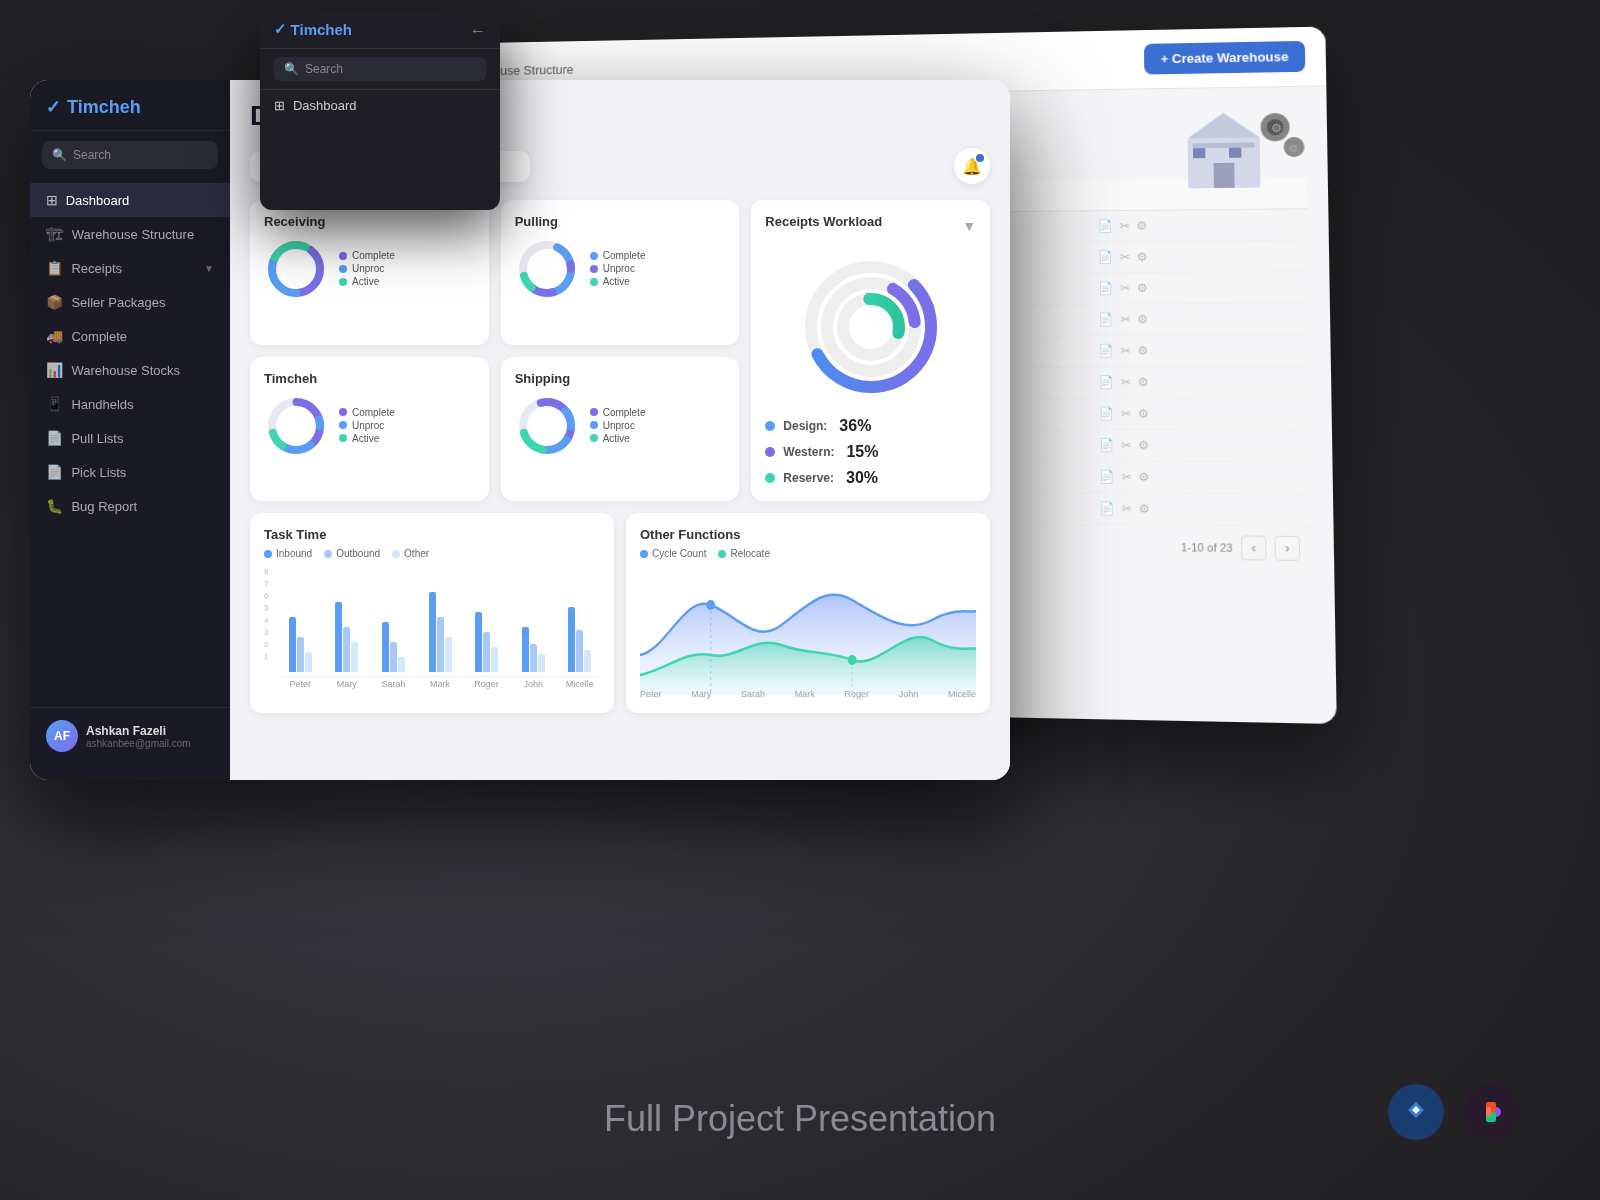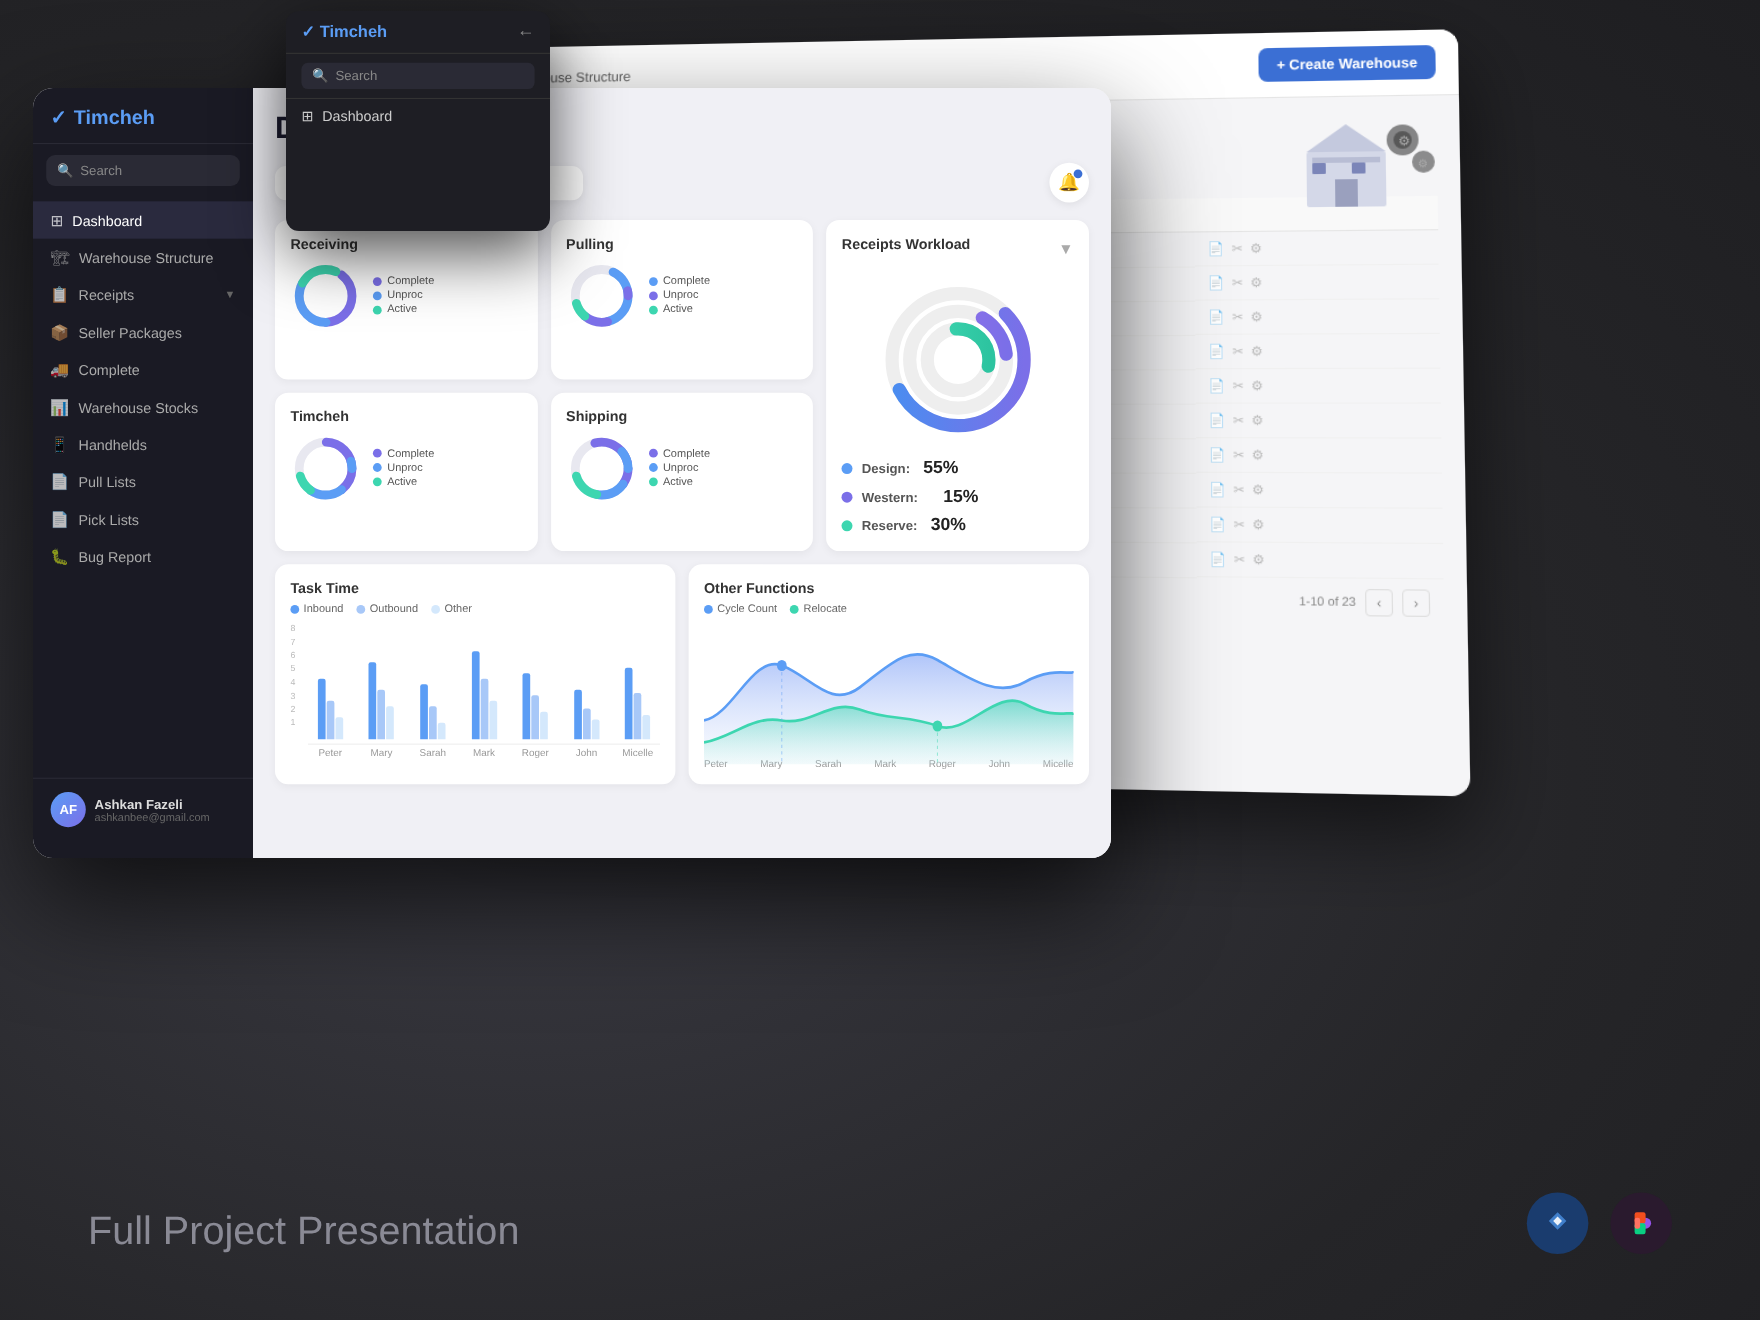--- a/index.html
+++ b/index.html
@@ -30,20 +30,21 @@
       font-size: 56px;
       font-weight: 800;
       color: #ffffff;
       line-height: 1.1;
       margin-bottom: 12px;
     }
     .sub-title {
       font-size: 36px;
       font-weight: 400;
       color: #8a8a95;
+      text-align: center;
     }
     .badges-row {
       position: absolute;
       bottom: 60px;
       right: 80px;
       display: flex;
       align-items: center;
       gap: 20px;
     }
     .tool-icon {
@@ -841,25 +842,25 @@
             <linearGradient id="grad3" x1="0%" y1="0%" x2="100%" y2="0%">
               <stop offset="0%" style="stop-color:#3dd6b0"></stop>
               <stop offset="100%" style="stop-color:#2dc4a0"></stop>
             </linearGradient>
           </defs>
         </svg>
         <div class="workload-stats">
           <div class="workload-stat">
             <div class="dot" style="background:#5b9df5"></div>
             <span style="font-size:12px; color:#555; margin-right:4px;">Design:</span>
-            <span>55%</span>
+            <span>36%</span>
           </div>
           <div class="workload-stat">
             <div class="dot" style="background:#7b6fe8"></div>
-            <span style="font-size:12px; color:#555; margin-right:15px;">Western:</span>
+            <span style="font-size:12px; color:#555; margin-right:4px;">Western:</span>
             <span>15%</span>
           </div>
           <div class="workload-stat">
             <div class="dot" style="background:#3dd6b0"></div>
             <span style="font-size:12px; color:#555; margin-right:4px;">Reserve:</span>
             <span>30%</span>
           </div>
         </div>
       </div>
 

